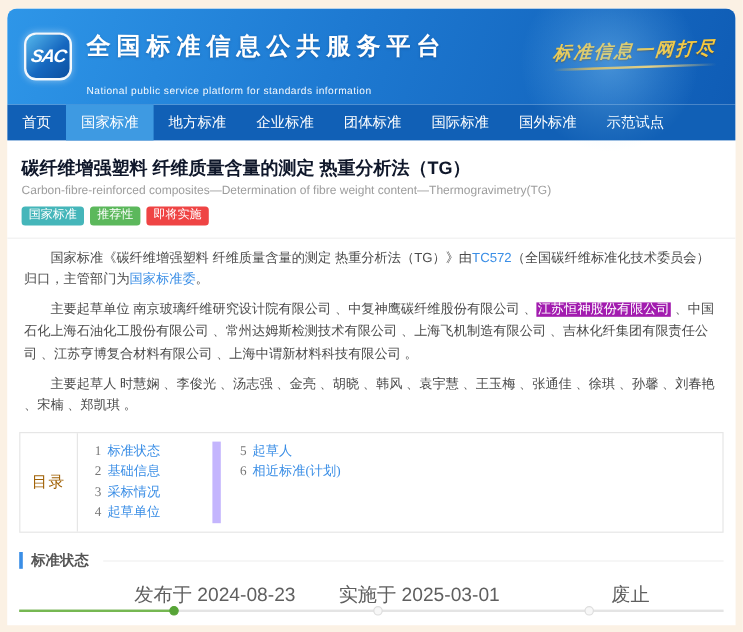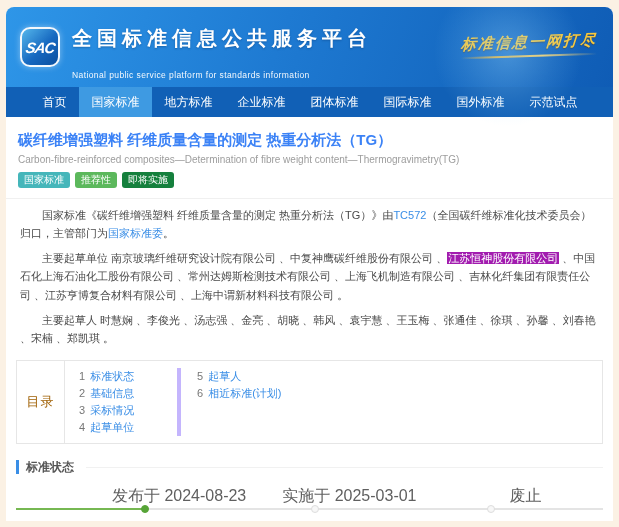--- a/index.html
+++ b/index.html
@@ -27,45 +27,45 @@
   .titles .en { font-size:8.5px; margin-top:18px; letter-spacing:.4px; opacity:.95; }
   .slogan { position:absolute; right:16px; top:26px; text-align:center; }
   .slogan .cal { color:#f6c83d; font-size:15px; font-weight:bold; font-style:italic;
                  letter-spacing:2px; transform:rotate(-2deg) skewX(-6deg); display:inline-block;
                  text-shadow:0 1px 1px rgba(90,50,0,.45); white-space:nowrap; }
   .slogan .bar { height:2px; margin-top:3px;
                  background:linear-gradient(90deg,rgba(246,200,61,0),#e8ae2e 25%,#f8d06a 60%,rgba(246,200,61,0));
                  transform:rotate(-2deg); }
 
   
-  .nav { height:30px; background:#1160b6; display:flex; align-items:stretch;padding-left:24px; }
+  .nav { height:30px; background:#1160b6; display:flex; align-items:stretch; }
   .nav-item { color:#fff; font-size:12px; line-height:30px; padding:0 12.5px; cursor:pointer; white-space:nowrap; }
   .nav-item.active { background:#3e9ae2; }
 
   
   .content { padding:0 0 0 0; }
-  .std-title { margin:14px 12px 0; font-size:15px; font-weight:600; color:#3b82f6; }
+  .std-title { margin:14px 12px 0; font-size:15px; font-weight:600; color:#0f172a; }
   .std-title-en { margin:4px 12px 0; font-size:10px; color:#9d9d9d; }
   .badges { margin:7px 12px 0; display:flex; gap:5px; }
   .badge { color:#fff; font-size:10px; padding:2px 6px; border-radius:3px; line-height:12px; }
   .divider { border-top:1px solid #f0f0f0; margin-top:10px; }
 
   .para { margin:7px 14px 0; font-size:11px; color:#4a4a4a; line-height:1.65; text-indent:2em; }
   .para a { color:#3a8ee6; text-decoration:none; }
   .hl { background:#a21caf; color:#fff; padding:0 1px; }
 
   
   .catalog { margin:13px 10px 0; border:1px solid #e6e6e6; display:flex; }
   .catalog-label { width:48px; border-right:1px solid #e6e6e6; display:flex; align-items:center;
                    justify-content:center; font-size:13px; color:#a16207; letter-spacing:1px; }
   .catalog-cols { display:flex; padding:7px 0; flex:1; }
   .catalog-col { padding:0 14px; }
-  .catalog-col + .catalog-col { border-left:4px solid #c4b5fd; padding-left:16px; min-width:160px; }
+  .catalog-col + .catalog-col { border-left:7px solid #c4b5fd; padding-left:16px; min-width:160px; }
   .catalog-col:first-child { width:112px; }
-  .cat-item { font-size:11px; line-height:17px; cursor:pointer; white-space:nowrap; }
+  .cat-item { font-size:11px; line-height:17px; cursor:pointer; white-space:nowrap;font-family:Liberation Serif, serif; }
   .cat-item .num { color:#777; margin-right:5px; }
   .cat-item .lbl { color:#3a8ee6; }
 
   
   .sec-head { margin:15px 10px 0; display:flex; align-items:center; }
   .sec-accent { width:3px; height:14px; background:#3a8ee6; margin-right:7px; }
   .sec-title { font-size:12px; color:#555; font-weight:bold; }
   .sec-rule { flex:1; border-top:1px solid #f1f1f1; margin-left:12px; }
 
   .timeline { position:relative; margin:6px 10px 0; height:42px; }
@@ -110,21 +110,21 @@
   </div>
 
   <div class="content">
 
     <div class="std-title">碳纤维增强塑料 纤维质量含量的测定 热重分析法（TG）</div>
     <div class="std-title-en">Carbon-fibre-reinforced composites—Determination of fibre weight content—Thermogravimetry(TG)</div>
 
     <div class="badges">
       <span class="badge" style="background-color: rgb(69, 182, 186);">国家标准</span>
       <span class="badge" style="background-color: rgb(92, 184, 92);">推荐性</span>
-      <span class="badge" style="background-color: #15803d;">即将实施</span>
+      <span class="badge" style="background-color: #ef4444;">即将实施</span>
     </div>
 
     <div class="divider"></div>
 
     <p class="para"><span>国家标准《碳纤维增强塑料 纤维质量含量的测定 热重分析法（TG）》由</span><a href="#">TC572</a><span>（全国碳纤维标准化技术委员会）归口，主管部门为</span><a href="#">国家标准委</a><span>。</span></p>
 
     <p class="para"><span>主要起草单位 南京玻璃纤维研究设计院有限公司 、中复神鹰碳纤维股份有限公司 、</span><span class="hl">江苏恒神股份有限公司</span><span> 、中国石化上海石油化工股份有限公司 、常州达姆斯检测技术有限公司 、上海飞机制造有限公司 、吉林化纤集团有限责任公司 、江苏亨博复合材料有限公司 、上海中谓新材料科技有限公司 。</span></p>
 
     <p class="para">主要起草人 时慧娴 、李俊光 、汤志强 、金亮 、胡晓 、韩风 、袁宇慧 、王玉梅 、张通佳 、徐琪 、孙馨 、刘春艳 、宋楠 、郑凯琪 。</p>
 

